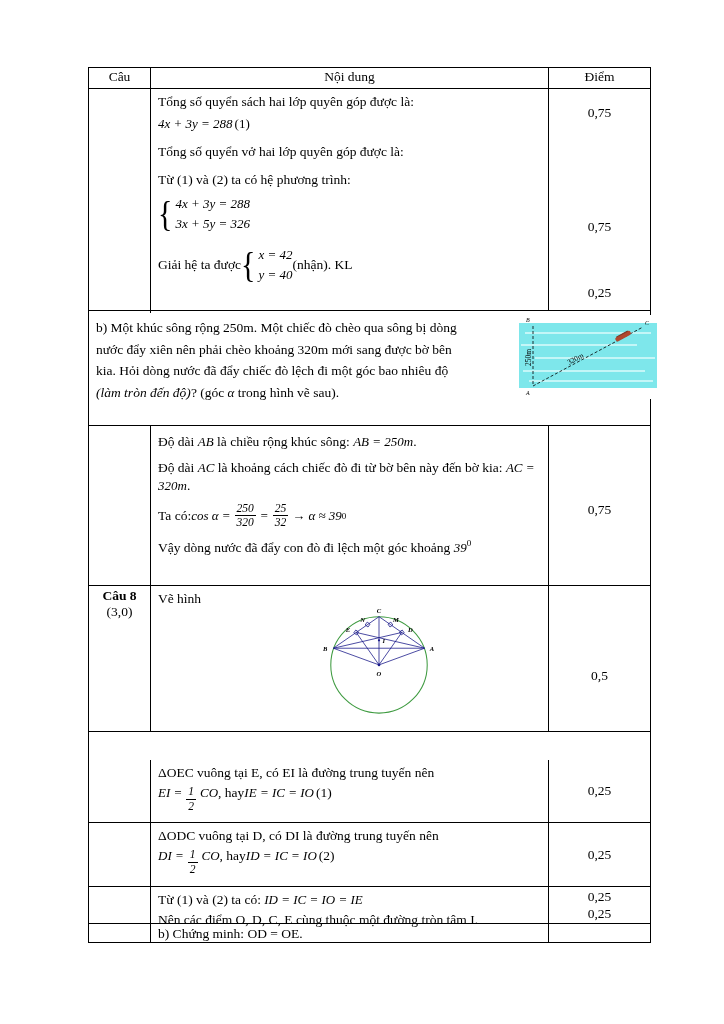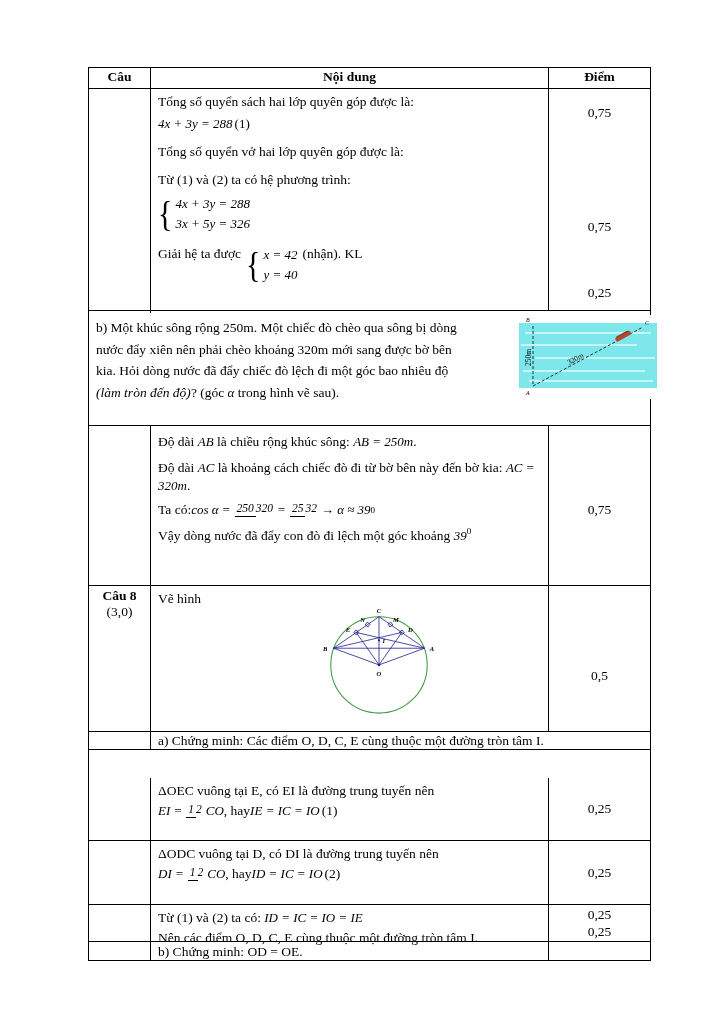--- a/index.html
+++ b/index.html
@@ -17,21 +17,21 @@
     left: 88px; top: 67px;
     width: 563px;
     border: 1px solid #000;
     background: #fff;
   }
   .trow { display: flex; border-bottom: 1px solid #000; position: relative; }
   .trow.last { border-bottom: none; }
   .c-cau { width: 62px; flex: none; border-right: 1px solid #000; text-align: center; padding: 1px 2px; }
   .c-main { flex: 1; min-width: 0; padding: 2px 7px; }
   .c-diem { width: 102px; flex: none; border-left: 1px solid #000; position: relative; text-align: center; }
-  .hcell { font-weight: bold; text-align: center; padding: 1px 2px; }
+  .hcell { font-weight: normal; text-align: center; padding: 1px 2px; }
 
   .r-header { height: 21px; }
   .r-secA  { height: 222px; }
   .r-bprob { height: 115px; flex-direction: column; }
   .r-bsol  { height: 160px; }
   .r-cau8  { height: 146px; }
   .r-acm   { height: 18px; }
   .r-oec   { height: 63px; margin-top: 28px; }
   .r-odc   { height: 64px; }
   .r-tu    { height: 37px; }
@@ -47,23 +47,23 @@
   .sA-l1 { margin-top: 2px; }
   .sA-eq1, .sA-eq2 { margin: 6px 0 0; }
   .sA-l2 { margin-top: 10px; }
   .sA-l3 { margin-top: 11px; }
   .sA-sys { margin: 6px 0 0; }
   .sA-l4 { margin-top: 12px; }
 
   .sys { display: inline-flex; align-items: center; vertical-align: middle; }
   .brace { font-size: 30px; font-weight: 400; line-height: 1; transform: scaleY(1.2); display: inline-block; margin-right: 3px; }
   .sys .lines { display: inline-flex; flex-direction: column; font-style: italic; font-size: 13px; line-height: 1.5; text-align: left; }
-  .inline-sys { display: flex; gap: 5px; }
-
-  .frac { display: inline-flex; flex-direction: row; vertical-align: middle; text-align: center; font-style: italic; font-size: 11.5px; line-height: 1.2; margin: 0 4px; }
+  .inline-sys { display: flex; align-items: center; }
+
+  .frac { display: inline-flex; flex-direction: column; vertical-align: middle; text-align: center; font-style: italic; font-size: 11.5px; line-height: 1.2; margin: 0 4px; }
   .frac .num { border-bottom: 1px solid #000; padding: 0 2px; }
 
   .pt { position: absolute; left: 0; right: 0; text-align: center; }
   .pt-a1 { top: 16px; } .pt-a2 { top: 130px; } .pt-a3 { top: 196px; }
   .pt-b  { top: 76px; } .pt-c8 { top: 82px; }
   .c-diem.center { display: flex; align-items: center; justify-content: center; }
   .c-diem.two { display: flex; flex-direction: column; justify-content: space-around; align-items: center; padding: 1px 0; }
 
   .bprob-text { width: 372px; line-height: 1.6; margin-top: 2px; }
   .river-fig { position: absolute; top: 4px; right: -7px; width: 138px; height: 84px; z-index: 3; }
@@ -237,24 +237,20 @@
             <text x="106" y="95" text-anchor="middle">O</text>
           </g>
         </svg>
       </div>
     </div>
     <div class="c-diem">
       <span class="pt pt-c8">0,5</span>
     </div>
   </div>
 
-  <div class="trow r-acm">
-    <div class="c-cau"></div>
-    <div class="c-main merged">a) Chứng minh: Các điểm O, D, C, E cùng thuộc một đường tròn tâm I.</div>
-  </div>
 
   <div class="trow r-oec">
     <div class="c-cau"></div>
     <div class="c-main">
       <div class="p">ΔOEC vuông tại E, có EI là đường trung tuyến nên</div>
       <div class="mathline">
         <span class="math">EI =</span>
         <span class="frac">
             <span class="num">1</span>
             <span class="den">2</span>

